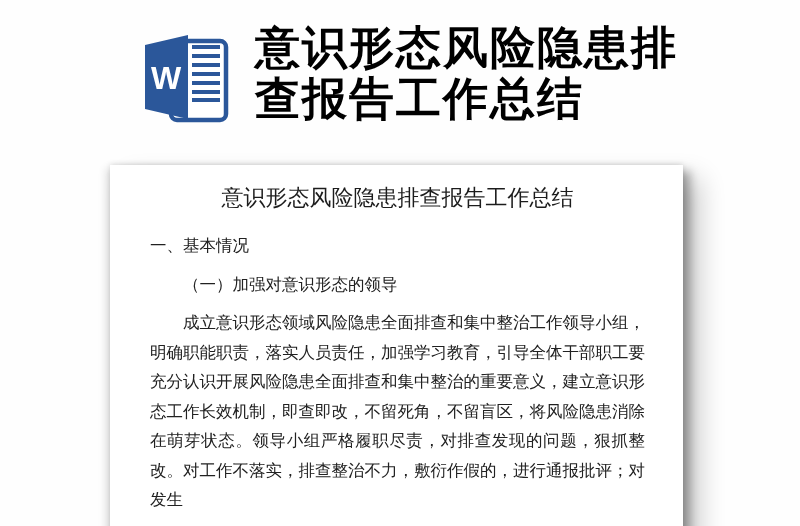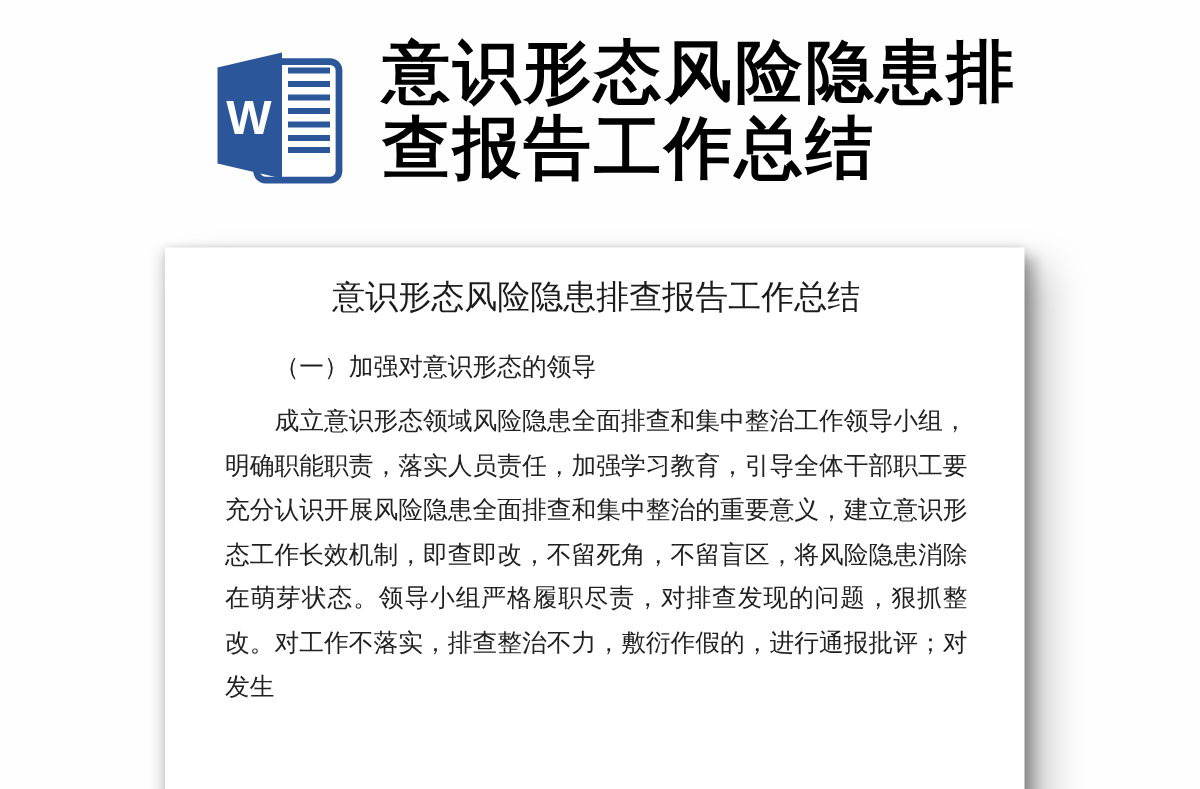--- a/index.html
+++ b/index.html
@@ -61,20 +61,21 @@
   .sec-heading {
     margin: 0 0 15px;
     font-size: 16.5px; line-height: 26px;
     font-weight: 400;
   }
   .sub-heading {
     margin: 2px 0 9px;
     font-size: 16.5px; line-height: 26px;
     font-weight: 400;
     text-indent: 2em;
+    font-family: Liberation Mono, monospace;
   }
   .body-para {
     margin: 0;
     font-size: 16.5px; line-height: 29.5px;
     text-indent: 2em;
     text-align: justify;
     word-break: break-all;
   }
 </style>
 </head>
@@ -102,17 +103,18 @@
         <polygon points="10,13 53,3 53,87 10,77" fill="#2B579A"></polygon>
         <text x="31" y="57" text-anchor="middle" font-size="32" font-weight="bold" font-family="Liberation Sans, sans-serif" fill="#ffffff">W</text>
       </svg>
     </div>
 
     <h1 class="page-title">意识形态风险隐患排查报告工作总结</h1>
   </div>
 
   <div class="doc-page">
     <h2 class="doc-title">意识形态风险隐患排查报告工作总结</h2>
+    <h3 class="sec-heading">一、基本情况</h3>
     <h4 class="sub-heading">（一）加强对意识形态的领导</h4>
     <p class="body-para">成立意识形态领域风险隐患全面排查和集中整治工作领导小组，明确职能职责，落实人员责任，加强学习教育，引导全体干部职工要充分认识开展风险隐患全面排查和集中整治的重要意义，建立意识形态工作长效机制，即查即改，不留死角，不留盲区，将风险隐患消除在萌芽状态。领导小组严格履职尽责，对排查发现的问题，狠抓整改。对工作不落实，排查整治不力，敷衍作假的，进行通报批评；对发生</p>
   </div>
 
 </div>
 
 </body></html>

